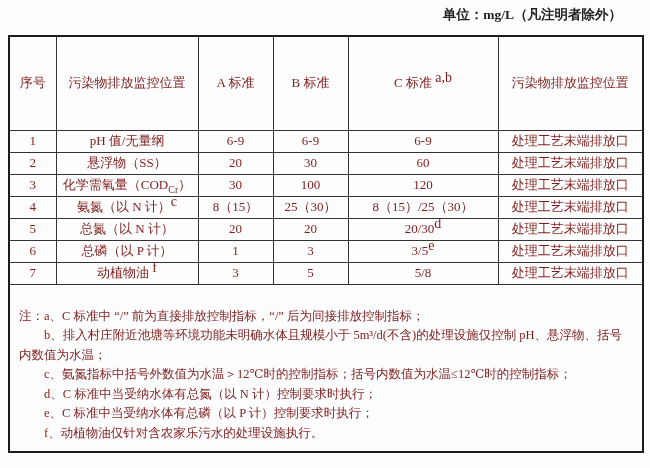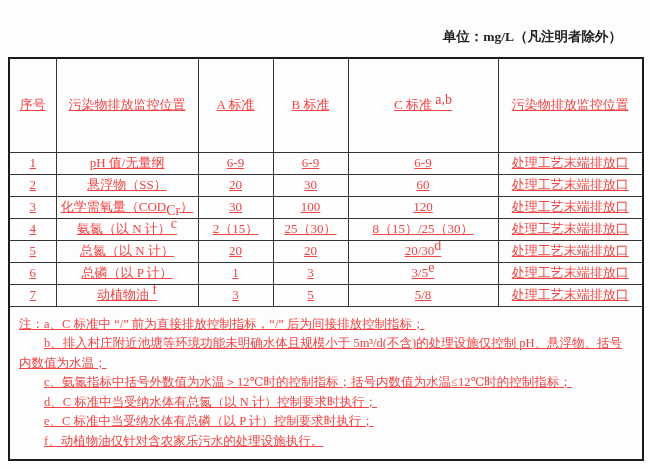--- a/index.html
+++ b/index.html
@@ -8,43 +8,43 @@
     background:#fdfdfd;color:#222;
     font-family:"Liberation Serif","DejaVu Serif",serif;
   }
   .doc{padding-top:6px;}
   .doc-title{
     text-align:center;font-weight:bold;font-size:15px;
     letter-spacing:0.5px;line-height:20px;
   }
   .unit-note{
     text-align:right;font-weight:bold;font-size:13.5px;
-    padding-right:28px;margin-top:22px;line-height:18px;
+    padding-right:28px;margin-top:0;line-height:18px;
   }
   table.limits{
     border-collapse:collapse;table-layout:fixed;
     width:634px;height:390px;
     margin:11px 0 0 8px;
     border:2px solid #1b1b1b;
   }
   .limits th,.limits td{
     border:1px solid #333;
     text-align:center;vertical-align:middle;
     font-weight:normal;padding:0 2px;
-    font-size:13px;color:#ef4444;
-    overflow:hidden;white-space:nowrap;text-decoration:underline;
+    font-size:13px;color:#7f1d1d;
+    overflow:hidden;white-space:nowrap;
   }
   .limits thead tr{height:94px;}
   .limits tr.data-row{height:22px;}
   sup.fn{font-size:14px;vertical-align:super;line-height:0;}
-  sub.fm{font-size:14px;vertical-align:sub;line-height:0;}
+  sub.fm{font-size:10px;vertical-align:sub;line-height:0;}
   td.notes-cell{
     height:142px;text-align:left;vertical-align:top;
     font-size:12.5px;line-height:19.5px;
-    padding:8px 8px 2px 9px;white-space:normal;
+    padding:22px 8px 2px 9px;white-space:normal;
   }
   .note-line{margin:0;}
   .note-ind{text-indent:2em;}
 </style>
 </head>
 <body>
 
 <div class="doc">
 
 
@@ -90,21 +90,21 @@
         <td>3</td>
         <td><span>化学需氧量（COD</span><sub class="fm">Cr</sub><span>）</span></td>
         <td>30</td>
         <td>100</td>
         <td>120</td>
         <td>处理工艺末端排放口</td>
       </tr>
       <tr class="data-row">
         <td>4</td>
         <td><span>氨氮（以 N 计）</span><sup class="fn">c</sup></td>
-        <td>2（15）</td>
+        <td>8（15）</td>
         <td>25（30）</td>
         <td>8（15）/25（30）</td>
         <td>处理工艺末端排放口</td>
       </tr>
       <tr class="data-row">
         <td>5</td>
         <td>总氮（以 N 计）</td>
         <td>20</td>
         <td>20</td>
         <td><span>20/30</span><sup class="fn">d</sup></td>

